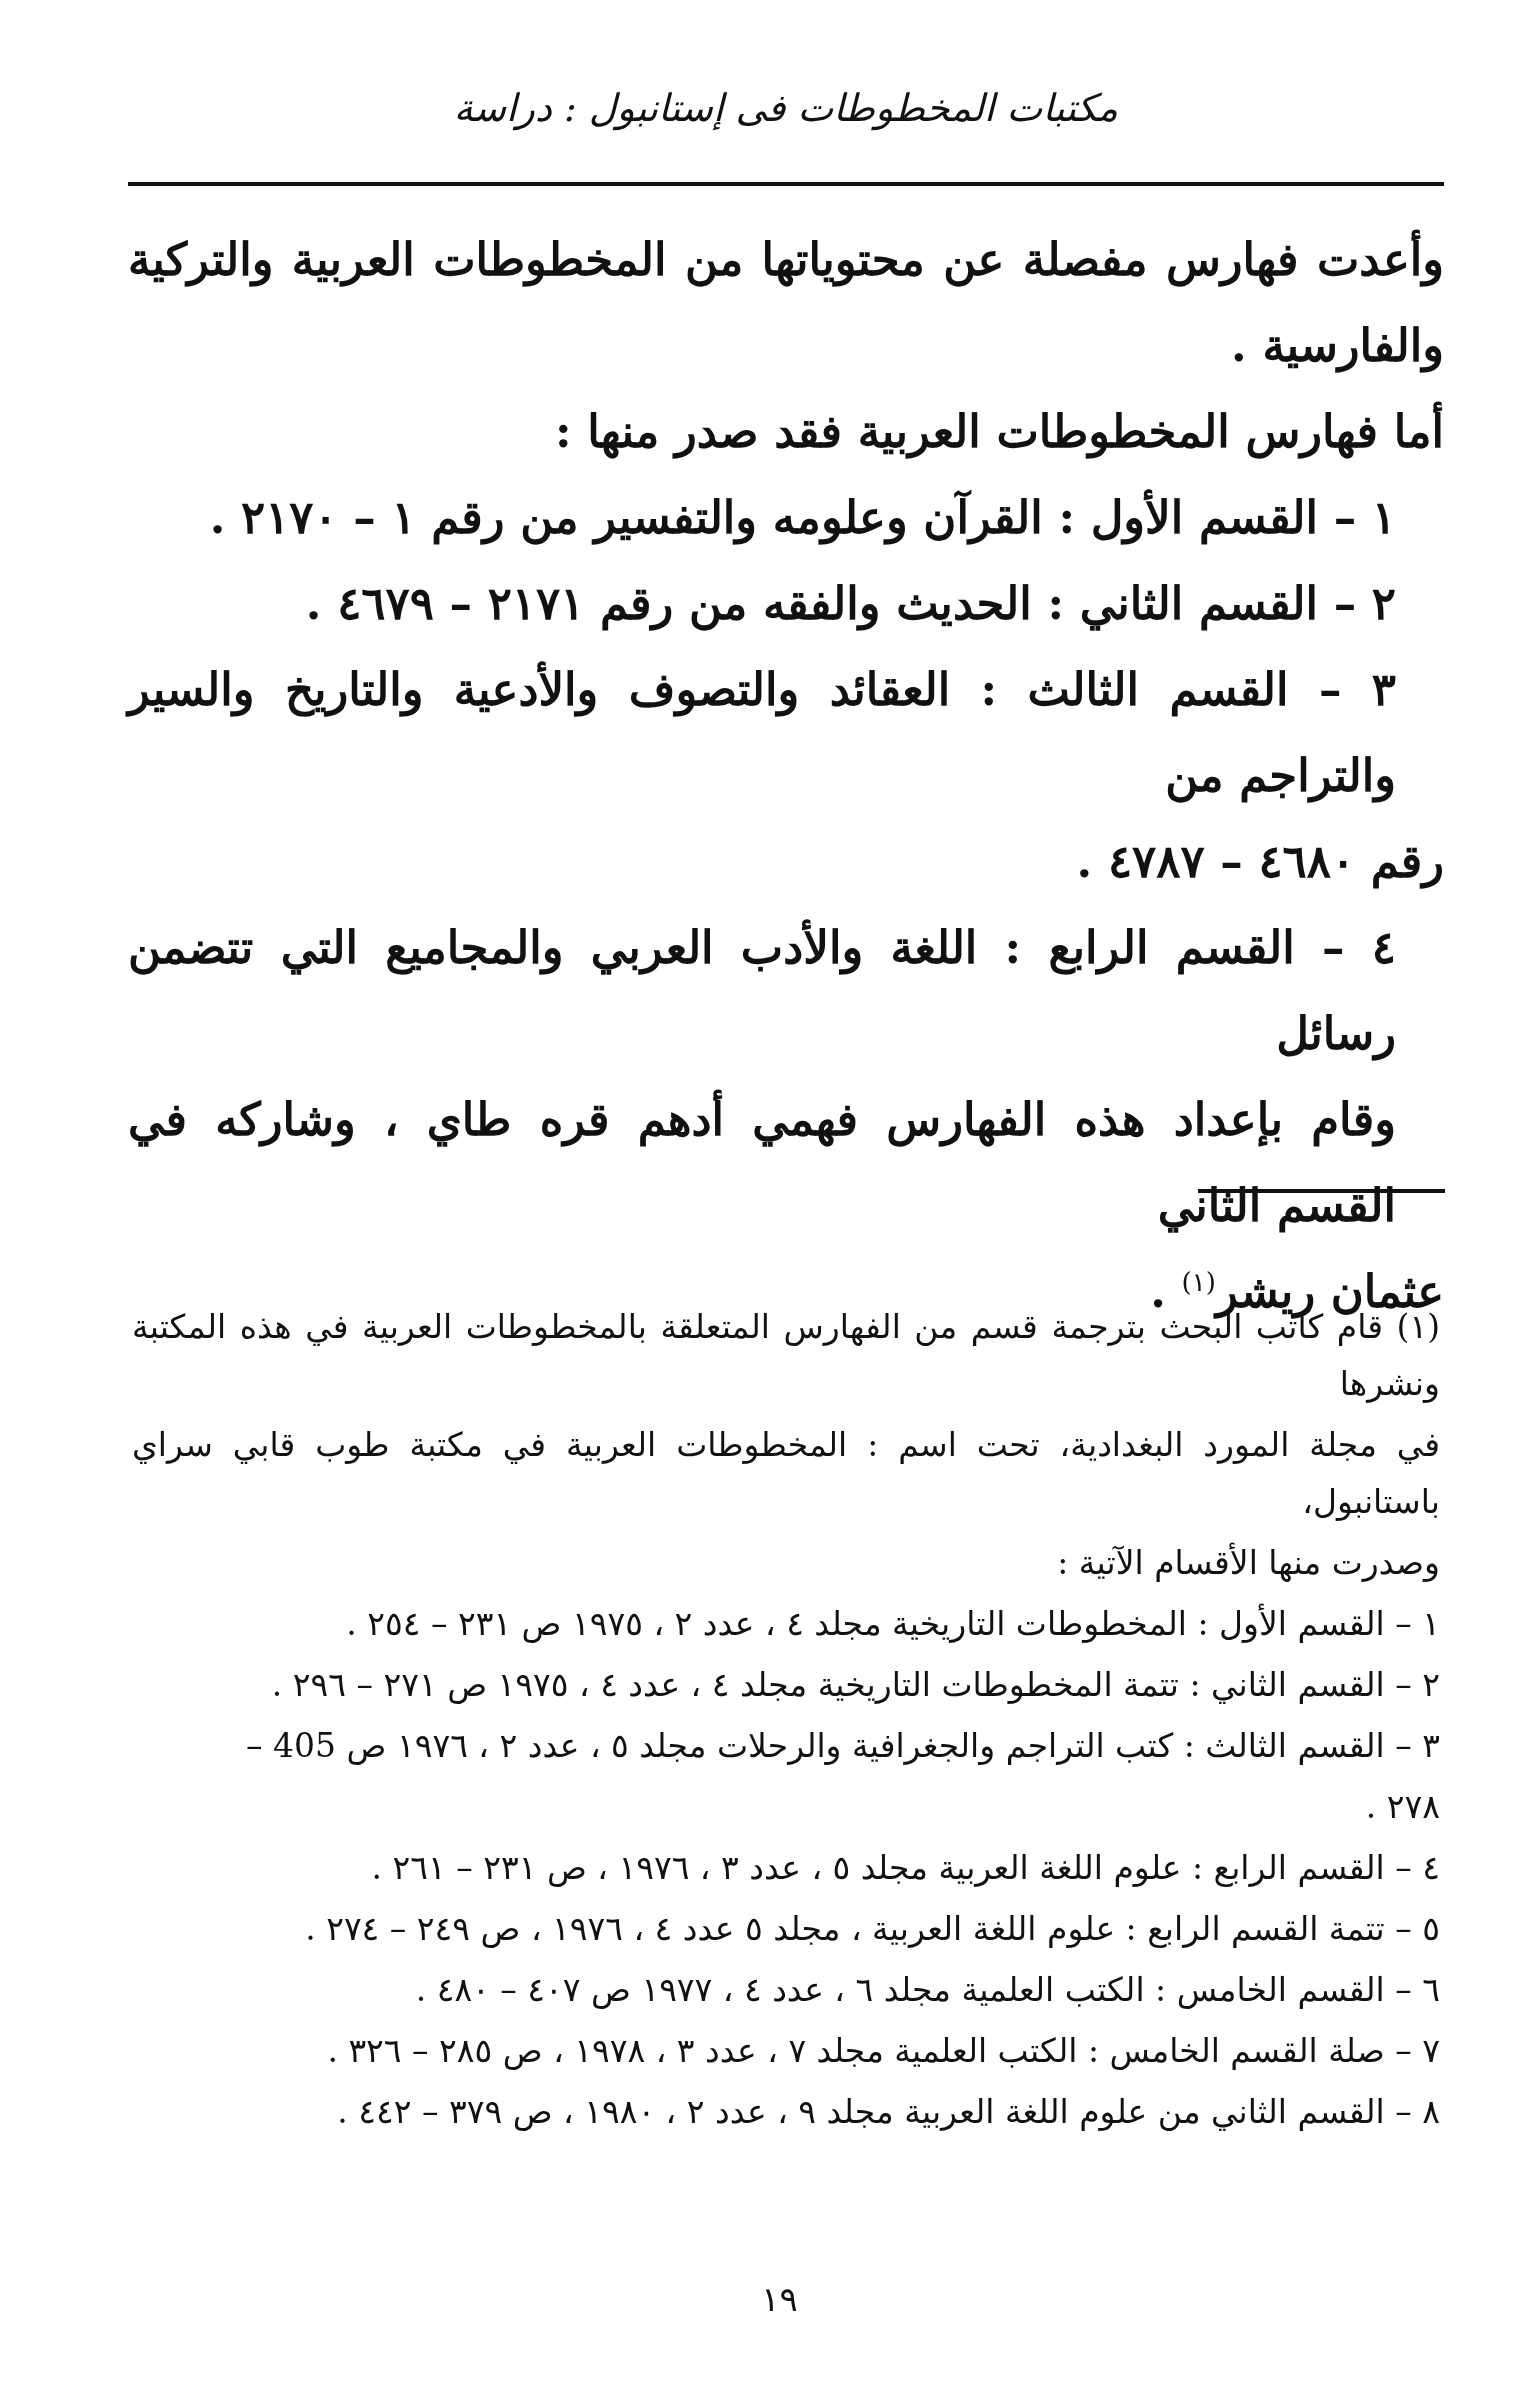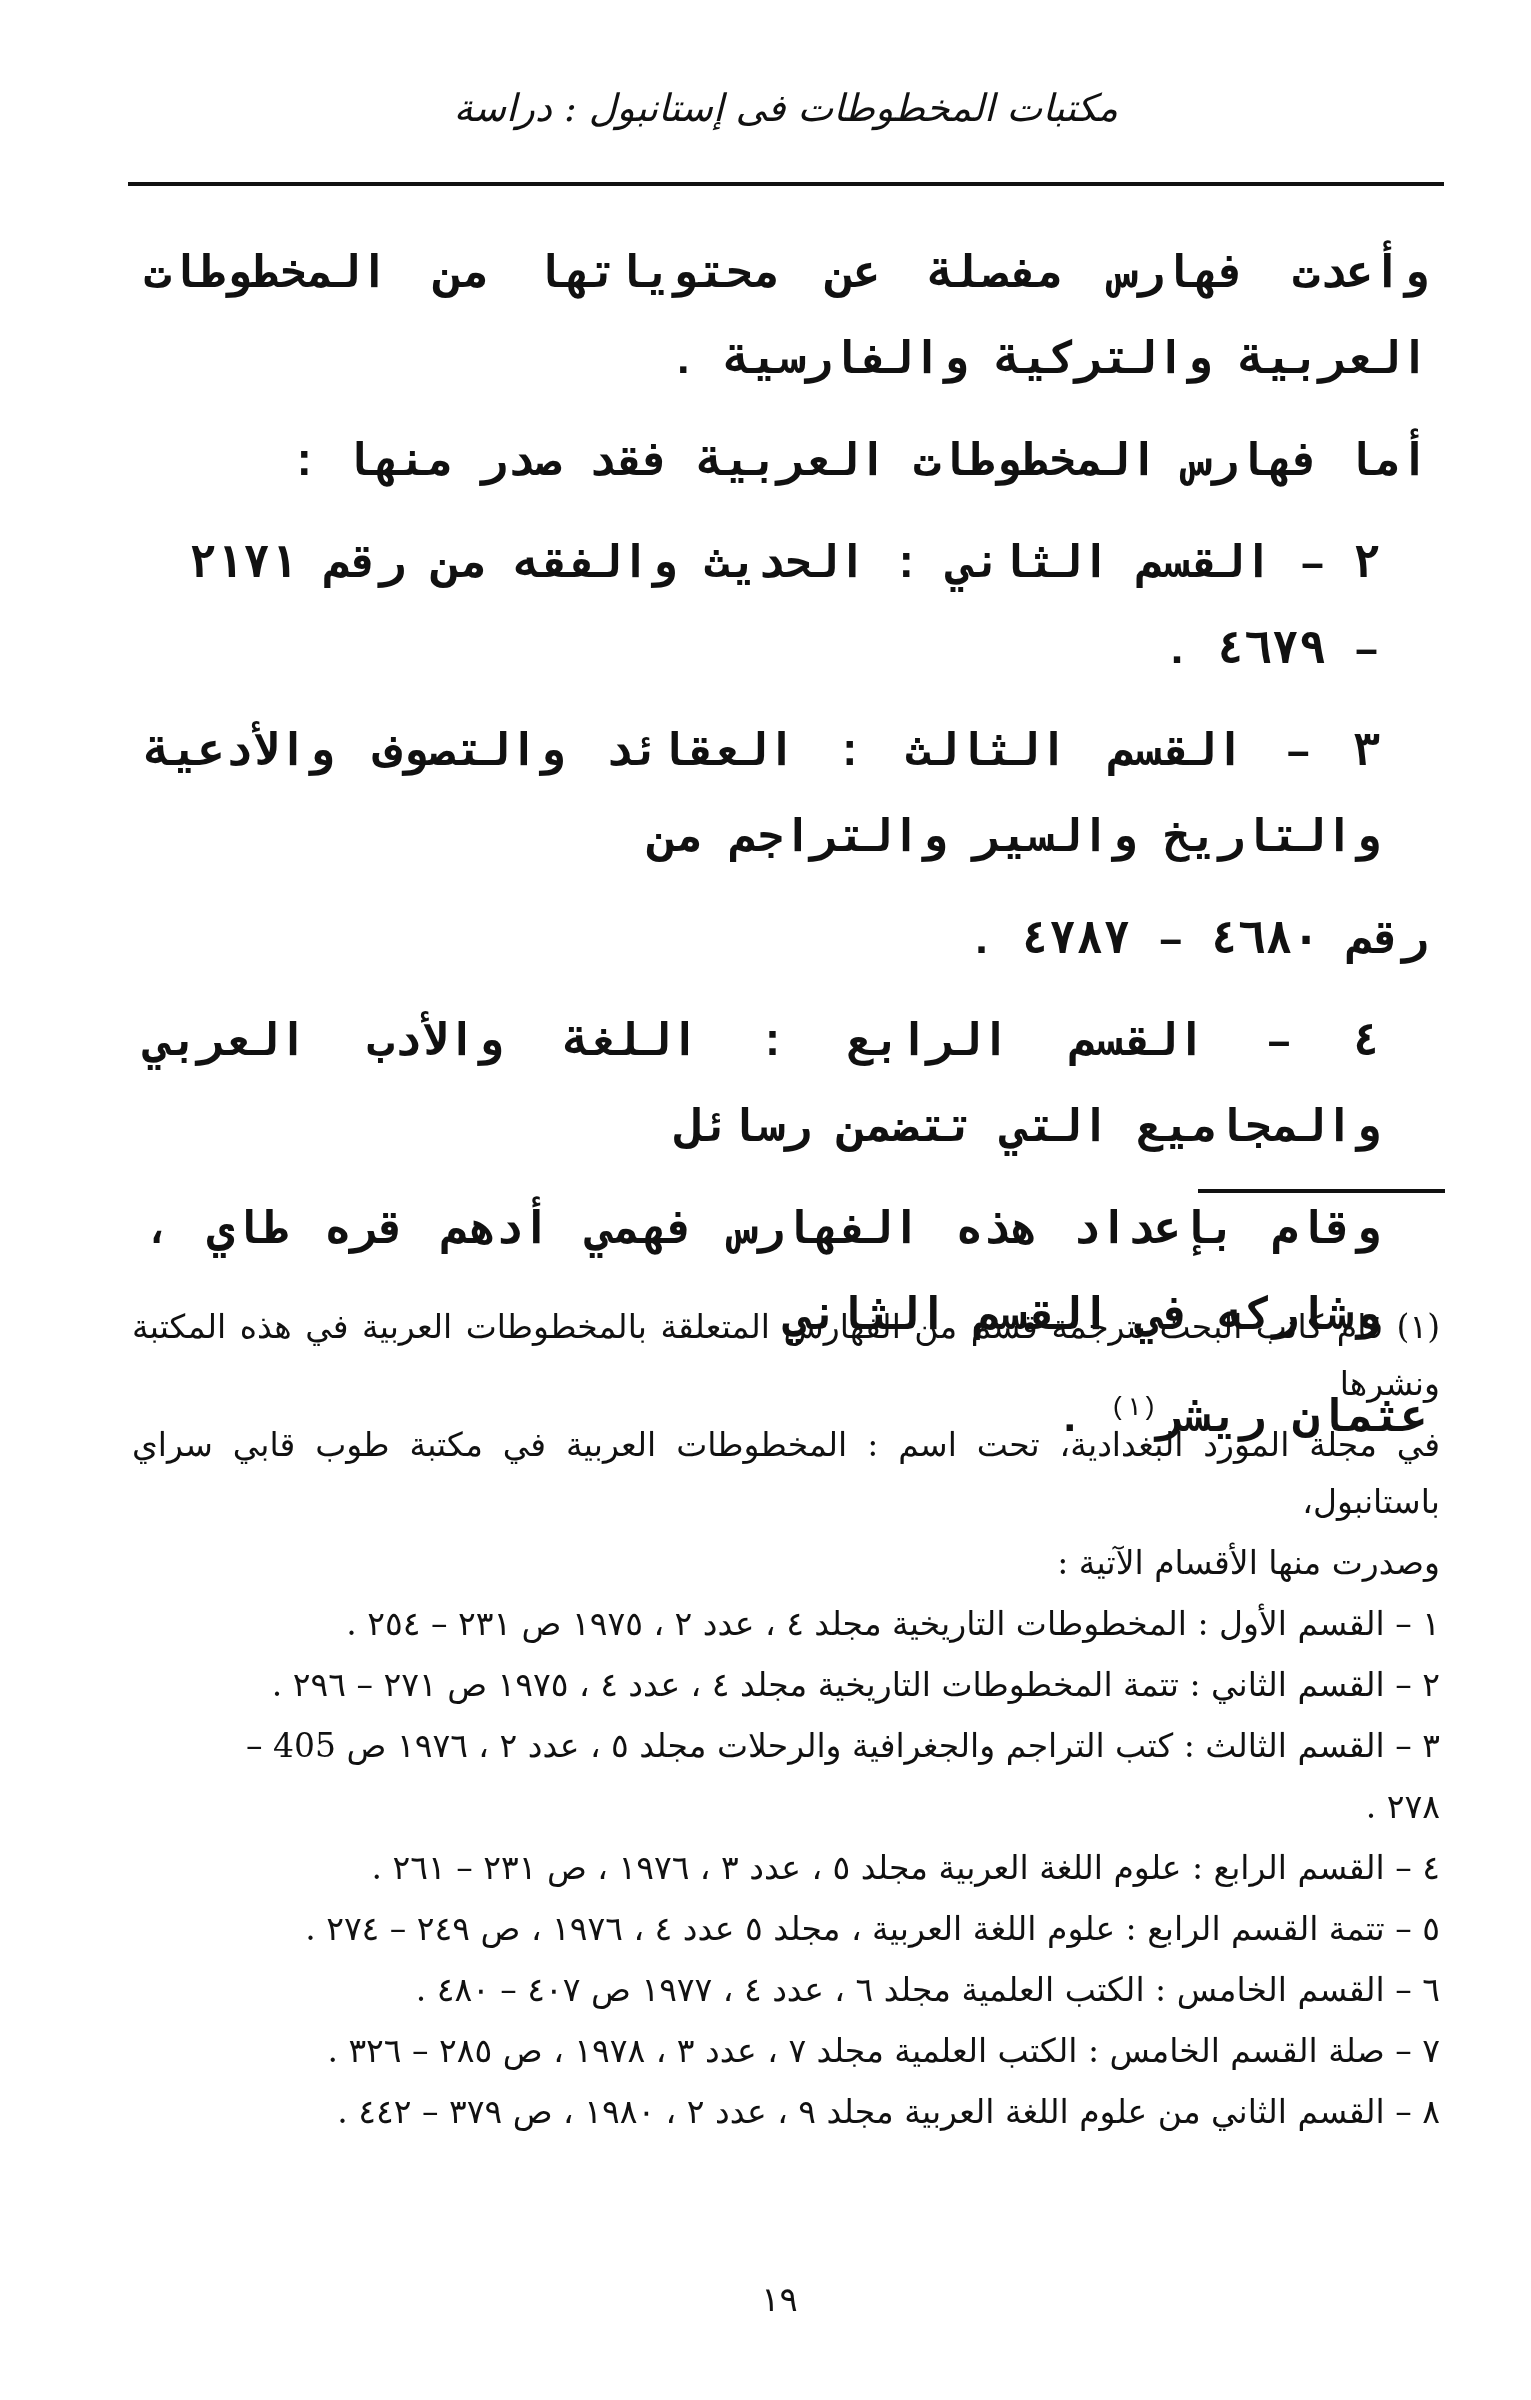--- a/index.html
+++ b/index.html
@@ -45,22 +45,21 @@
       top: 217px;
       left: 114px;
       width: 1316px;
       direction: rtl;
       text-align: right;
       font-size: 45px;
       font-weight: bold;
       line-height: 86px;
     }
     .body-text p {
-      margin: 16px;
-      font-family: Liberation Mono, monospace;
+      margin: 0;
     }
     .body-text .justify {
       text-align: justify;
       text-align-last: right;
     }
     .body-text .indent {
       padding-right: 48px;
     }
     .fn-ref {
       font-size: 26px;
@@ -114,20 +113,21 @@
 
 <div class="page">
 
   <div class="running-head">مكتبات المخطوطات فى إستانبول : دراسة</div>
   <div class="head-rule"></div>
 
   <div class="body-text">
     <p class="justify">وأعدت فهارس مفصلة عن محتوياتها من المخطوطات العربية والتركية والفارسية .</p>
     <p>أما فهارس المخطوطات العربية فقد صدر منها :</p>
 
+    <p class="indent">١ – القسم الأول : القرآن وعلومه والتفسير من رقم ١ – ٢١٧٠ .</p>
     <p class="indent">٢ – القسم الثاني : الحديث والفقه من رقم ٢١٧١ – ٤٦٧٩ .</p>
     <p class="indent justify">٣ – القسم الثالث : العقائد والتصوف والأدعية والتاريخ والسير والتراجم من</p>
     <p>رقم ٤٦٨٠ – ٤٧٨٧ .</p>
     <p class="indent justify">٤ – القسم الرابع : اللغة والأدب العربي والمجاميع التي تتضمن رسائل</p>
 
     <p class="indent justify">وقام بإعداد هذه الفهارس فهمي أدهم قره طاي ، وشاركه في القسم الثاني</p>
     <p><span>عثمان ريشر</span><span class="fn-ref">(١)</span><span> .</span></p>
   </div>
 
   <div class="fn-rule"></div>

